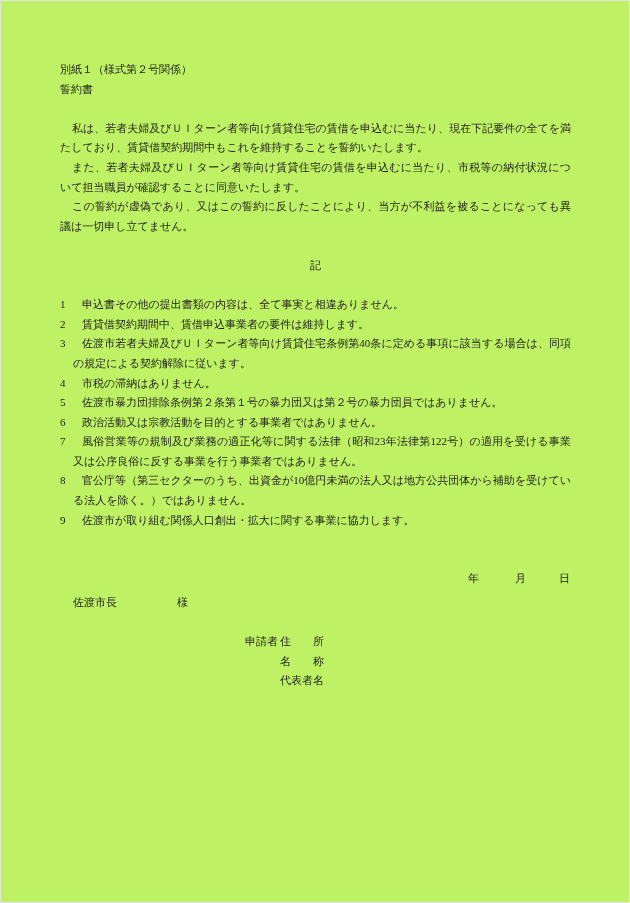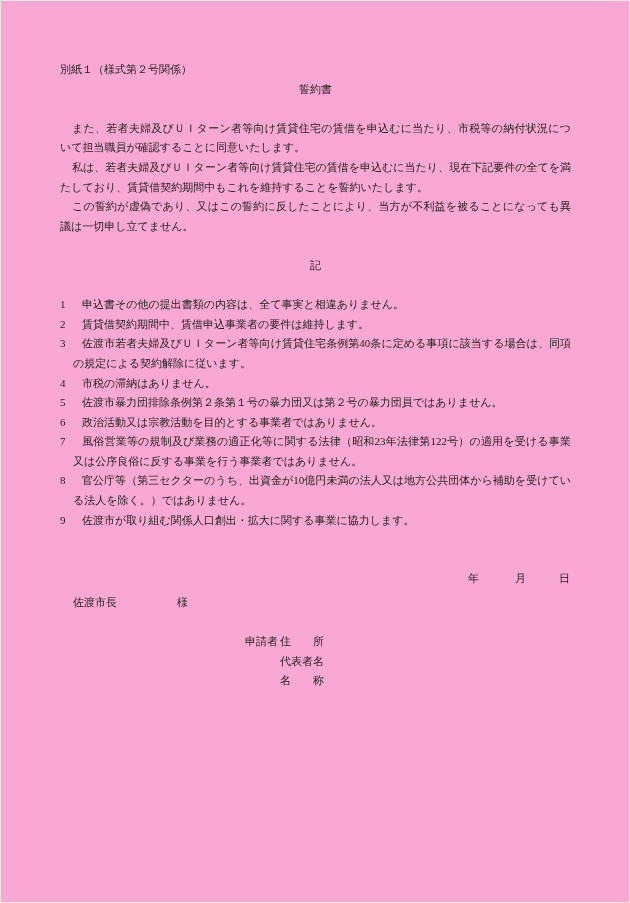--- a/index.html
+++ b/index.html
@@ -5,34 +5,34 @@
   html, body {
     margin: 0;
     padding: 0;
     background: #ffffff;
   }
   .page {
     position: relative;
     width: 630px;
     height: 903px;
     box-sizing: border-box;
-    background: #f9a8d4;
+    background: #bef264;
     border: 1px solid #e4e4e4;
     padding: 59px 58px 0 59px;
     font-family: "Liberation Serif", "DejaVu Serif", serif;
     font-size: 11px;
     line-height: 19.6px;
     color: #1e1e1e;
     overflow: hidden;
   }
   .page * { margin: 0; padding: 0; }
 
   .attachment { text-align: left; }
 
-  .title { text-align: center; }
+  .title { text-align: left; }
 
   .paras { margin-top: 19.6px; }
   .para { text-indent: 12px; text-align: justify; }
 
   .ki { text-align: center; margin-top: 19.6px; }
 
   .list { margin-top: 19.6px; }
   .item { padding-left: 13px; text-align: justify; font-family: Liberation Serif, serif; }
   .item .num {
     display: inline-block;
@@ -59,22 +59,22 @@
 </head>
 <body>
 
 <div class="page">
 
   <div class="attachment">別紙１（様式第２号関係）</div>
 
   <div class="title">誓約書</div>
 
   <div class="paras">
+    <p class="para">私は、若者夫婦及びＵＩターン者等向け賃貸住宅の賃借を申込むに当たり、現在下記要件の全てを満たしており、賃貸借契約期間中もこれを維持することを誓約いたします。</p>
     <p class="para">また、若者夫婦及びＵＩターン者等向け賃貸住宅の賃借を申込むに当たり、市税等の納付状況について担当職員が確認することに同意いたします。</p>
-    <p class="para">私は、若者夫婦及びＵＩターン者等向け賃貸住宅の賃借を申込むに当たり、現在下記要件の全てを満たしており、賃貸借契約期間中もこれを維持することを誓約いたします。</p>
     <p class="para">この誓約が虚偽であり、又はこの誓約に反したことにより、当方が不利益を被ることになっても異議は一切申し立てません。</p>
   </div>
 
   <div class="ki">記</div>
 
   <div class="list">
     <div class="item"><span class="num">1</span><span>申込書その他の提出書類の内容は、全て事実と相違ありません。</span></div>
     <div class="item"><span class="num">2</span><span>賃貸借契約期間中、賃借申込事業者の要件は維持します。</span></div>
     <div class="item"><span class="num">3</span><span>佐渡市若者夫婦及びＵＩターン者等向け賃貸住宅条例第40条に定める事項に該当する場合は、同項の規定による契約解除に従います。</span></div>
     <div class="item"><span class="num">4</span><span>市税の滞納はありません。</span></div>
@@ -89,21 +89,21 @@
 
   <div class="recipient"><span>佐渡市長</span><span class="hon">様</span></div>
 
   <div class="applicant">
     <div class="arow">
         <span class="alabel">申請者</span>
         <span class="afield">住　　所</span>
       </div>
     <div class="arow">
         <span class="alabel"></span>
-        <span class="afield">代表者名</span>
+        <span class="afield">名　　称</span>
       </div>
     <div class="arow">
         <span class="alabel"></span>
-        <span class="afield">名　　称</span>
+        <span class="afield">代表者名</span>
       </div>
   </div>
 
 </div>
 
 </body></html>

